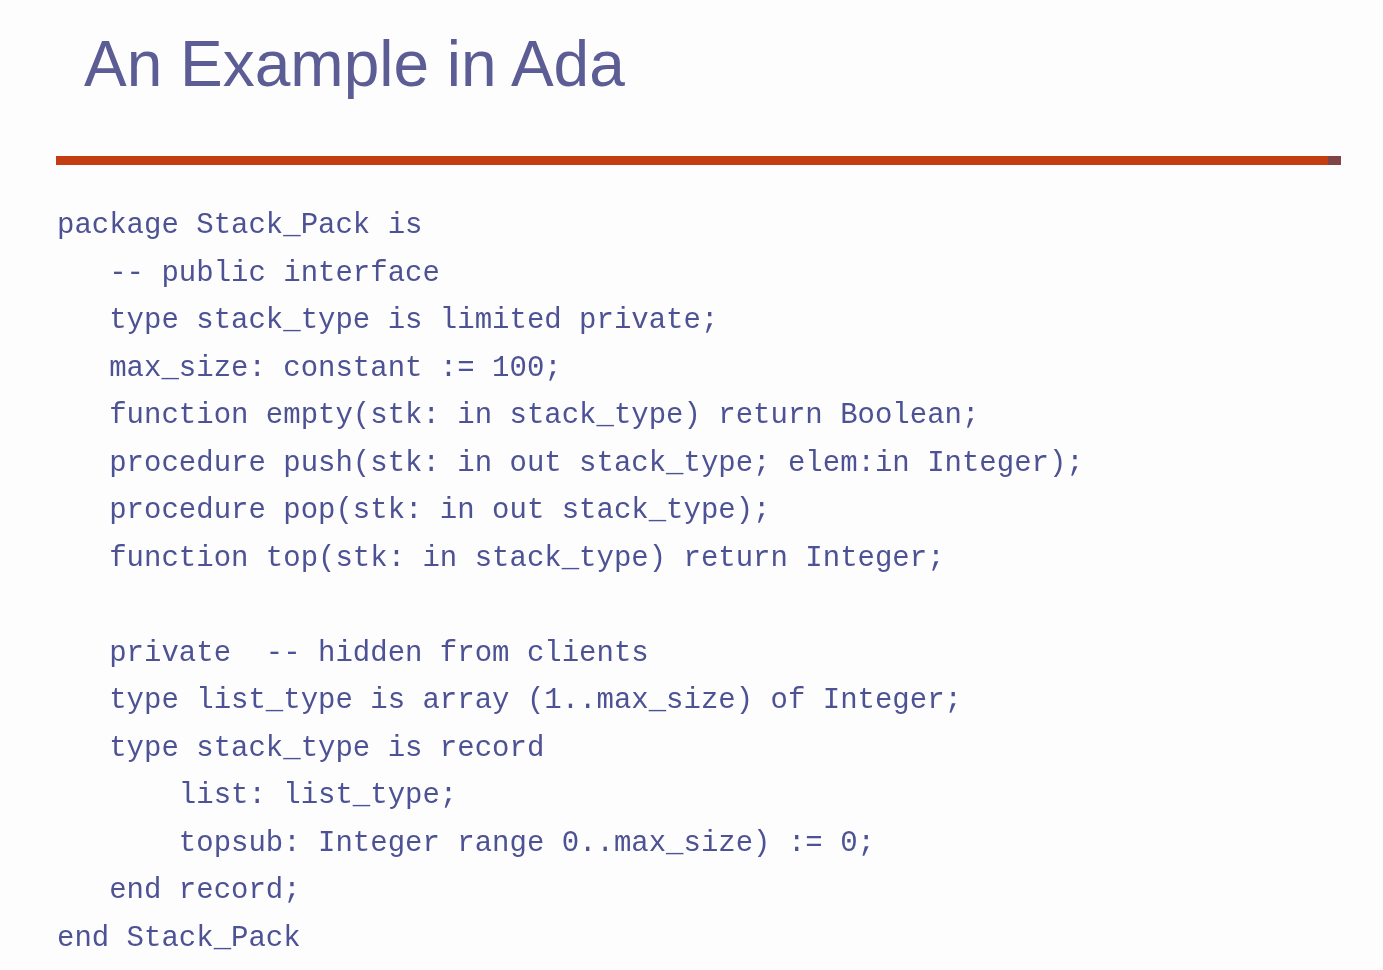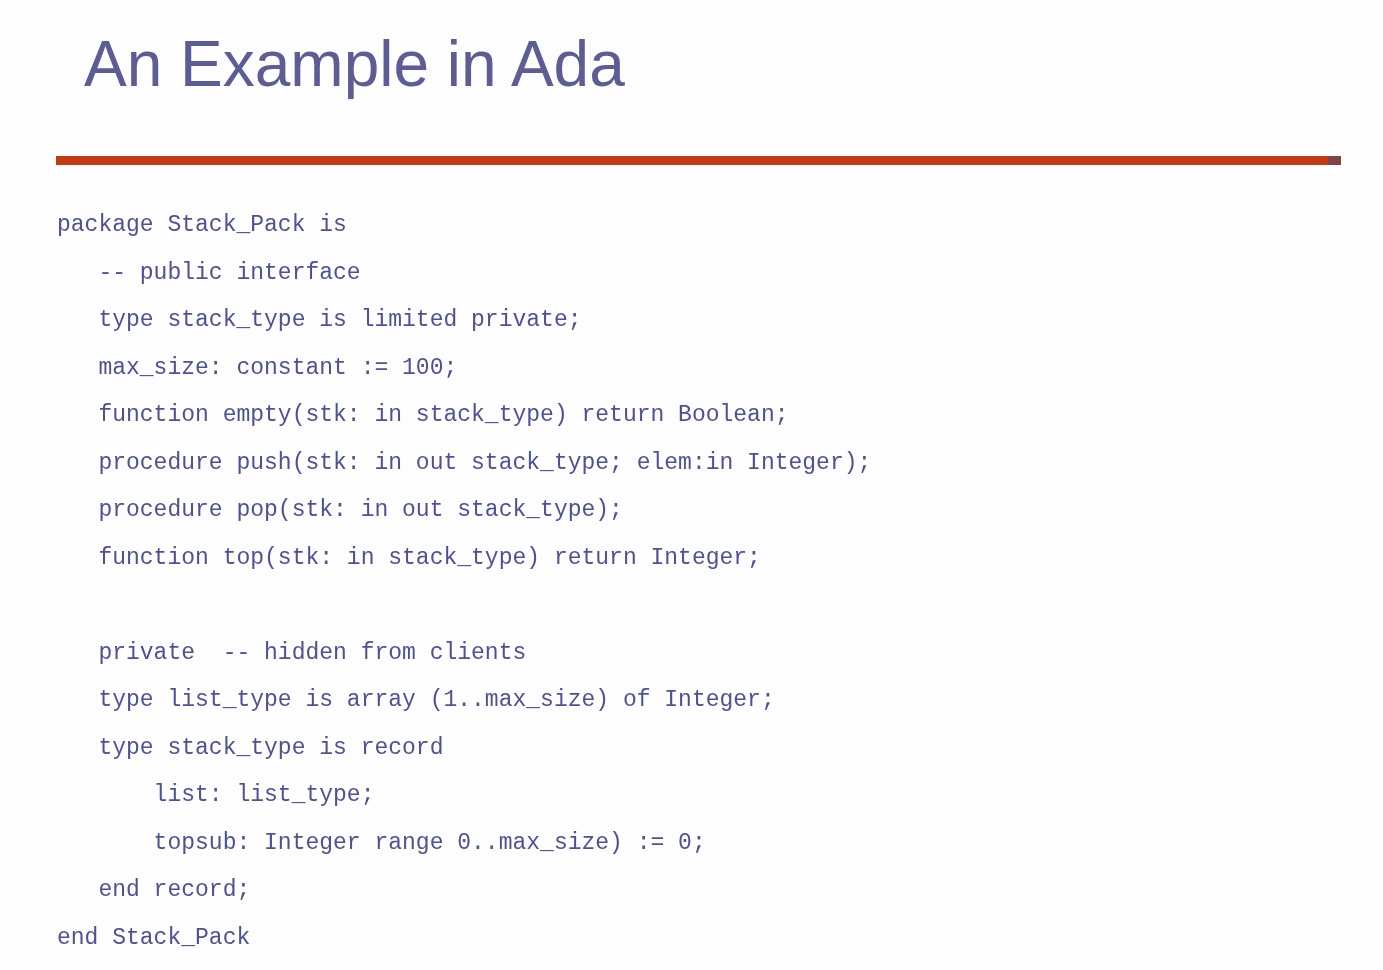--- a/index.html
+++ b/index.html
@@ -49,21 +49,21 @@
       var(--accent-cap) calc(100% - 13px),
       var(--accent-cap) 100%
     );
   }
   .code {
     position: absolute;
     left: 57px;
     top: 202px;
     margin: 0;
     font-family: "Liberation Mono", "DejaVu Sans Mono", monospace;
-    font-size: 23px;
+    font-size: 29px;
     line-height: 47.5px;
     color: var(--code-color);
     white-space: pre;
   }
   .code-line {
     height: 47.5px;
   }
 </style>
 </head>
 <body>

